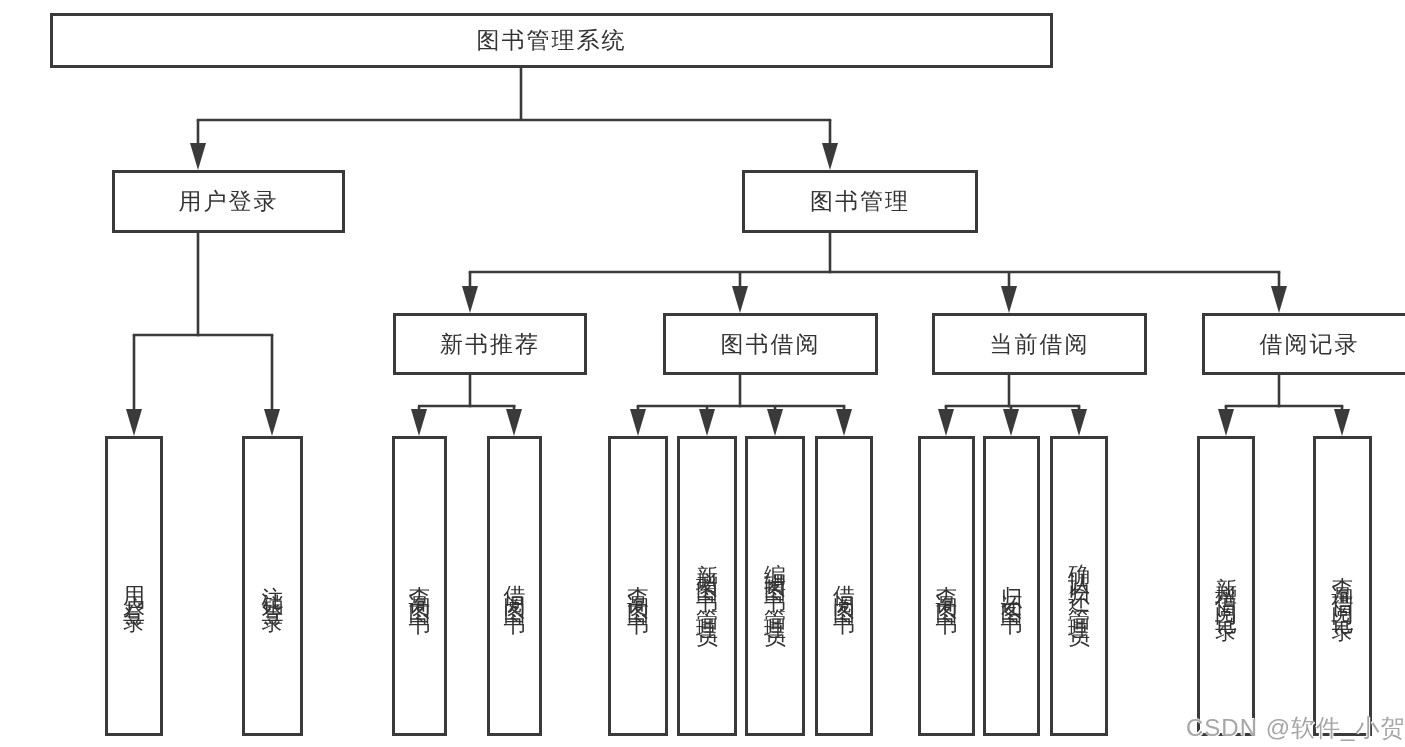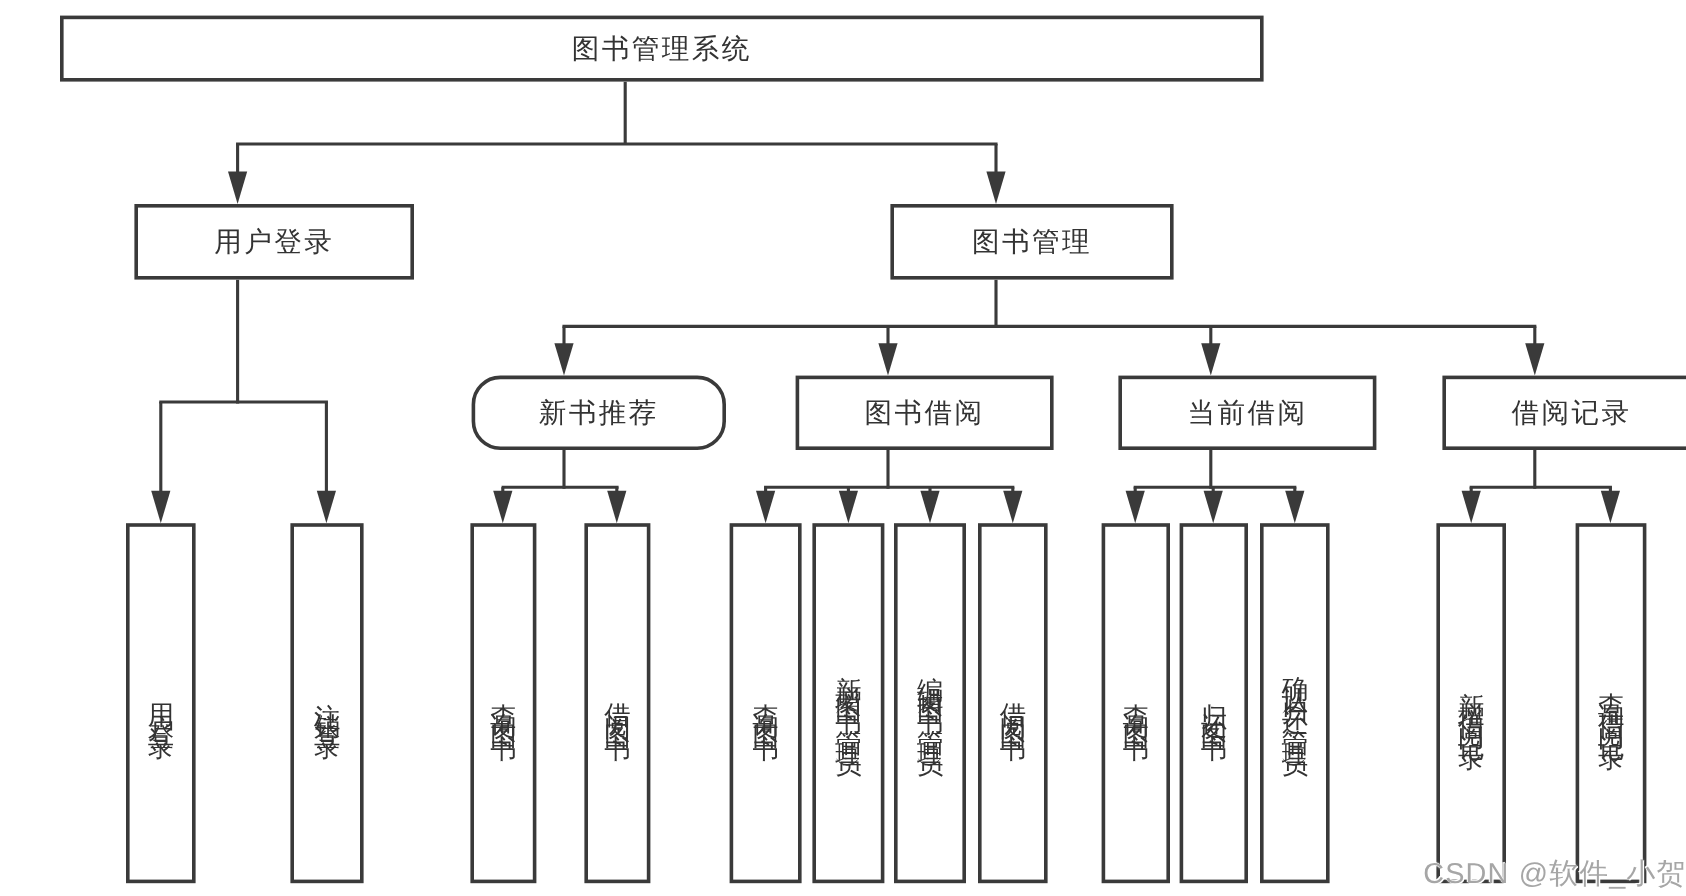--- a/index.html
+++ b/index.html
@@ -123,21 +123,21 @@
       <polygon points="1218,409 1234,409 1226,436"></polygon>
       <polygon points="1334,409 1350,409 1342,436"></polygon>
     </g>
   </svg>
 
   <div class="node node-h" style="left:20px;top:13px;width:1003px;height:55px;">图书管理系统</div>
 
   <div class="node node-h" style="left:82px;top:170px;width:233px;height:63px;">用户登录</div>
   <div class="node node-h" style="left:712px;top:170px;width:236px;height:63px;">图书管理</div>
 
-  <div class="node node-h" style="left:363px;top:313px;width:212px;height:62px;border-radius:24px;">新书推荐</div>
+  <div class="node node-h" style="left:363px;top:313px;width:194px;height:62px;">新书推荐</div>
   <div class="node node-h" style="left:902px;top:313px;width:215px;height:62px;">当前借阅</div>
   <div class="node node-h" style="left:633px;top:313px;width:215px;height:62px;">图书借阅</div>
   <div class="node node-h" style="left:1172px;top:313px;width:215px;height:62px;">借阅记录</div>
 
   <div class="node" style="left:105px;top:436px;width:58px;height:300px;">
     <span class="vtext">用户登录</span>
   </div>
   <div class="node" style="left:242px;top:436px;width:61px;height:300px;">
     <span class="vtext">注销登录</span>
   </div>

